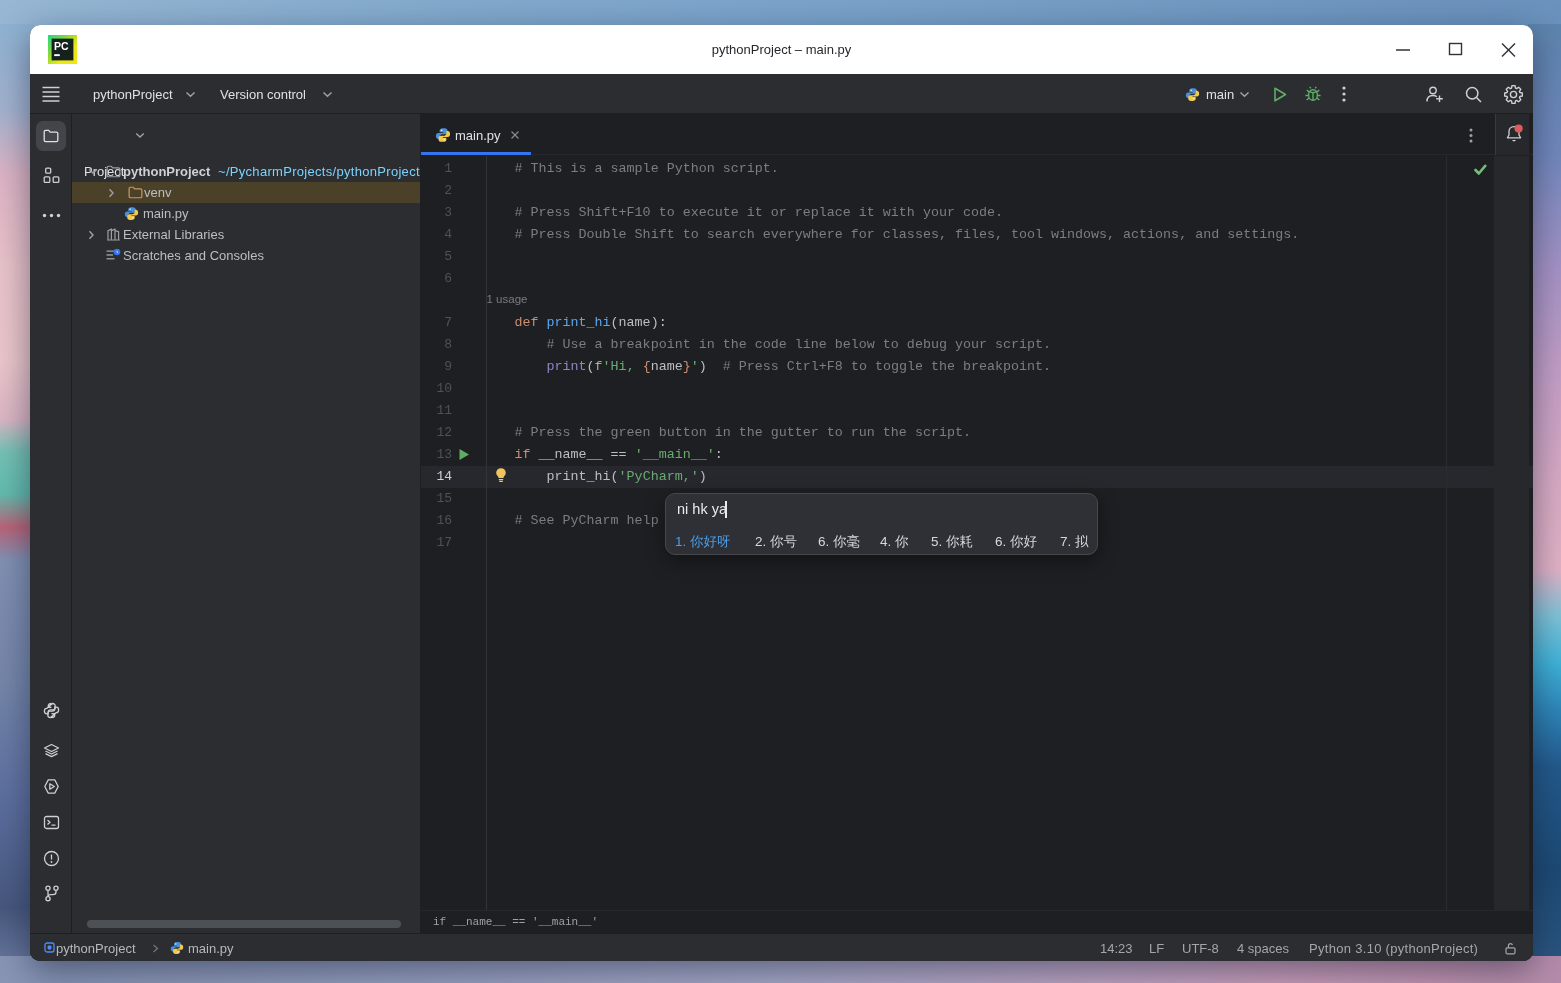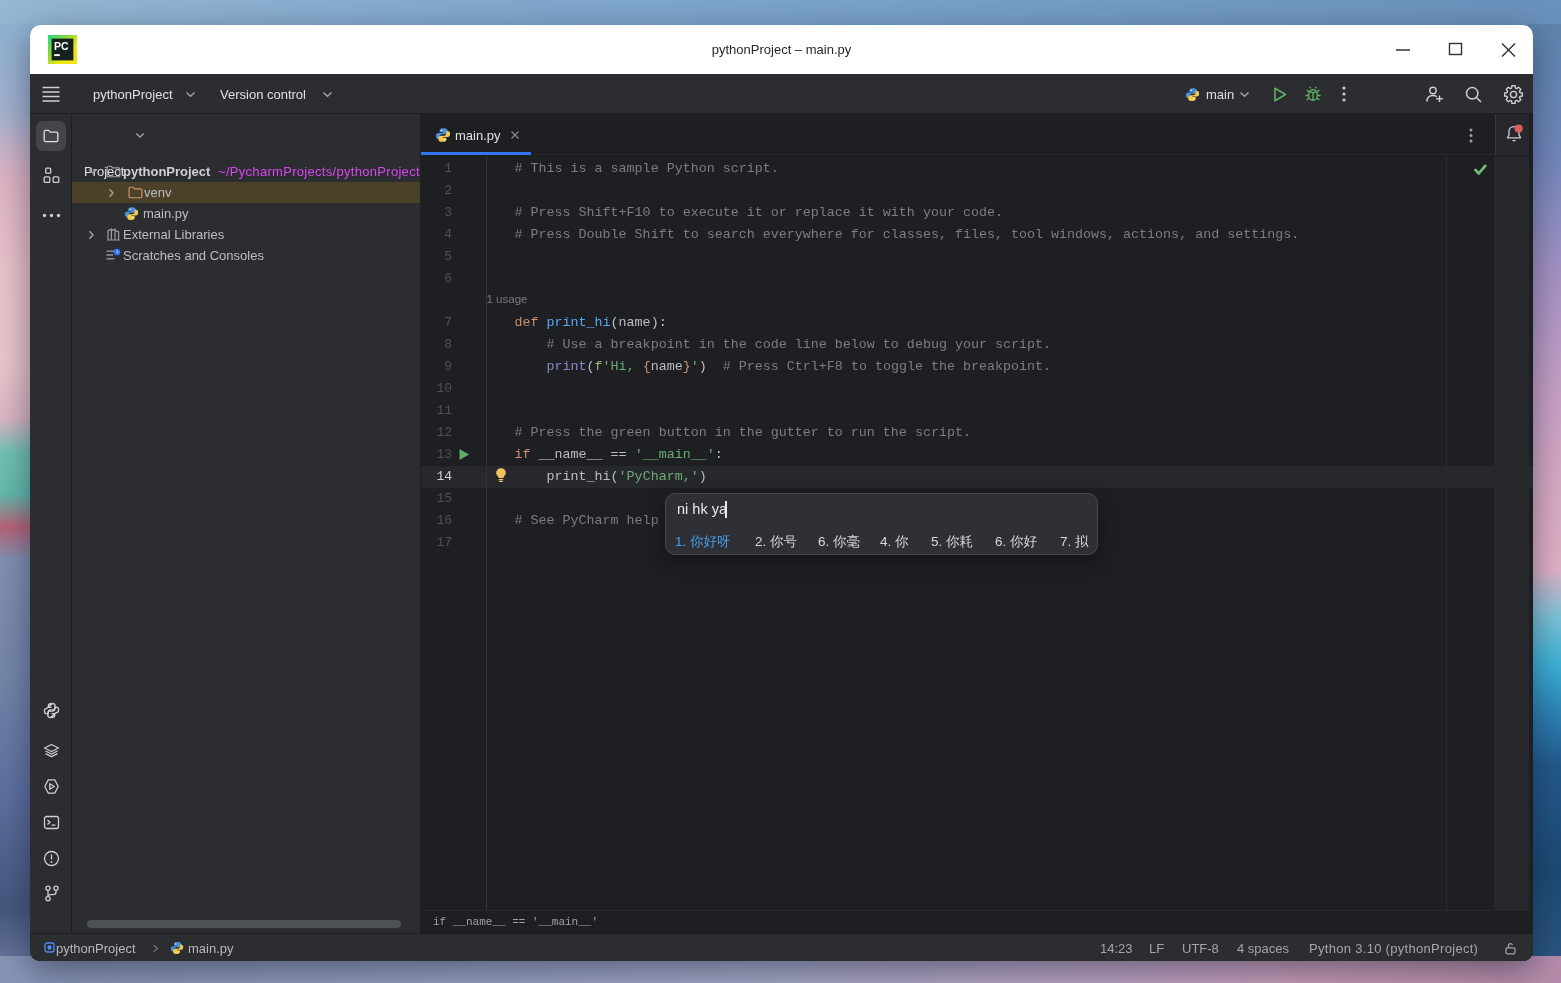--- a/index.html
+++ b/index.html
@@ -26,21 +26,21 @@
 .tbtext { font-size:13px; color:#dfe1e5; top:62px; }
 
 #navbar { left:0; top:89px; width:42px; height:847px; background:#2b2d30; border-right:1px solid #1e1f22; }
 #project { left:42px; top:89px; width:348px; height:847px; background:#2b2d30; overflow:hidden; }
 #editor { left:391px; top:89px; width:1112px; height:847px; background:#1e1f22; }
 
 #status { left:0; top:908px; width:1503px; height:28px; background:#2b2d30; border-top:1px solid #1e1f22; }
 .sttext { font-size:13px; color:#a3a6ad; top:915px; position:absolute; }
 
 .trow { position:absolute; left:0; width:348px; height:21px; line-height:21px; font-size:13px; color:#bcbec4; white-space:nowrap; }
-.tpath { color:#d946ef; letter-spacing:0.3px; }
+.tpath { color:#7dd3fc; letter-spacing:0.3px; }
 
 #tabbar { left:0; top:0; width:1112px; height:41px; background:#1e1f22; border-bottom:1px solid #26282d; }
 .code { position:absolute; font-family:"Liberation Mono", monospace; font-size:13.35px; line-height:22px; white-space:pre; color:#bcbec4;padding-left:28px; }
 .lnum { position:absolute; font-family:"Liberation Mono", monospace; font-size:13px; line-height:22px; color:#4e5157; width:31px; text-align:right; }
 .c { color:#7a7e85; } .k { color:#cf8e6d; } .s { color:#6aab73; }
 .fn { color:#56a8f5; } .bi { color:#8888c6; } .fp { color:#9fb784; }
 
 #ime { left:665px; top:493px; width:433px; height:62px; background:#2e3035; border:1px solid #46484d;
   border-radius:10px; box-shadow:0 6px 20px rgba(0,0,0,.4); z-index:30; }
 </style>

